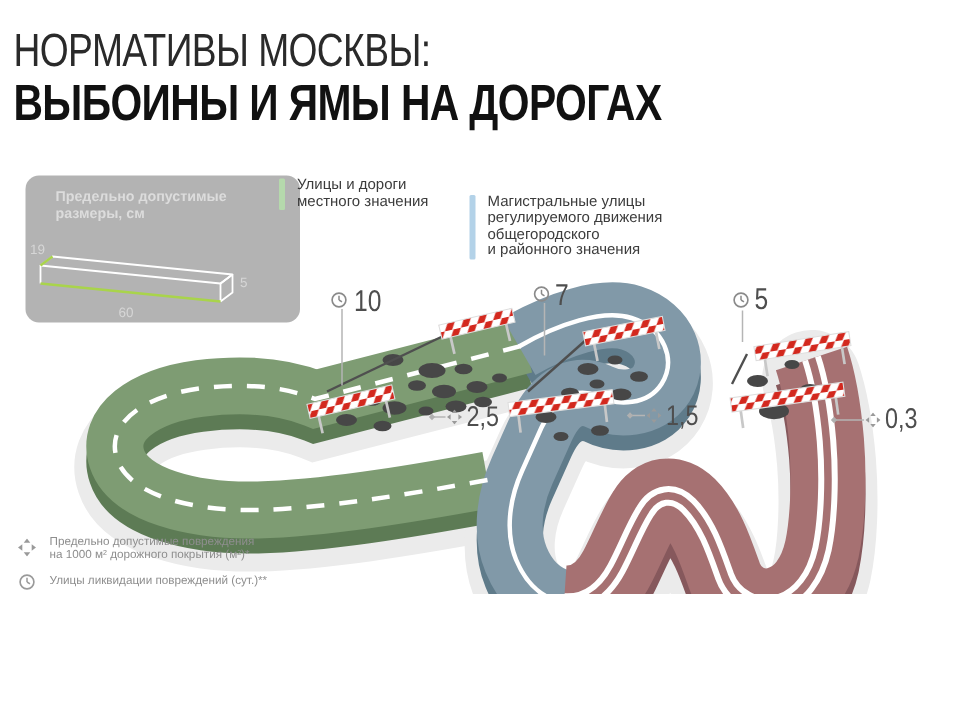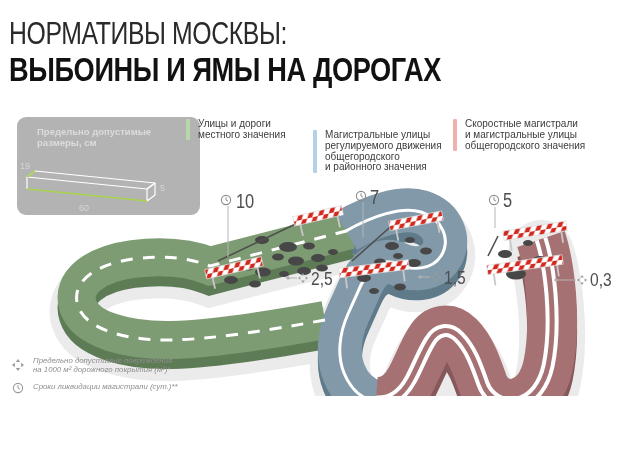--- a/index.html
+++ b/index.html
@@ -17,21 +17,21 @@
                  line-height:11px;white-space:pre-line;}
   .dim{position:absolute;color:#d6d6d6;font-size:9px;}
   
   .leg{display:flex;align-items:flex-start;}
   .leg-bar{width:4px;flex:0 0 4px;margin-right:8px;border-radius:1px;}
   .leg-label{font-size:10px;font-weight:400;color:#3c3c3c;line-height:10.8px;white-space:pre-line;}
   
   .num{color:#4e4e4e;font-size:20px;transform:scaleX(.82);transform-origin:left top;white-space:nowrap;}
   .num-s{font-size:19px;}
   
-  .met{display:flex;font-style:italic;}
+  .met{display:flex;}
   .met-label{margin-left:9px;font-size:7.8px;color:#8e8e8e;line-height:9.4px;white-space:pre-line;}
   
   .fn{font-size:6.8px;color:#bdbdbd;line-height:8.4px;white-space:pre-line;
       padding-left:8px;text-indent:-8px;}
   .src{font-size:7px;color:#ababab;}
   
   .ring{left:525px;top:420px;width:40px;height:40px;border-radius:50%;background:#dcdcdc;}
   .ring-c{position:absolute;left:4px;top:4px;width:32px;height:32px;border-radius:50%;
           background:conic-gradient(from 15deg,#d63a3f 0deg 55deg,#99ca3c 75deg 140deg,
           #2fb1c4 160deg 185deg,#2f6fbd 200deg 235deg,#b5339c 255deg 320deg,#d63a3f 340deg 360deg);}
@@ -188,26 +188,20 @@
     <div class="leg-label">Улицы и дороги
 местного значения</div>
   </div>
   <div class="abs leg" style="left:313px;top:130px">
     <div class="leg-bar" style="height: 43px; background-color: rgb(179, 210, 232);"></div>
     <div class="leg-label">Магистральные улицы
 регулируемого движения
 общегородского
 и районного значения</div>
   </div>
-  <div class="abs leg" style="left:453px;top:119px">
-    <div class="leg-bar" style="height: 32px; background-color: rgb(241, 176, 173);"></div>
-    <div class="leg-label">Скоростные магистрали
-и магистральные улицы
-общегородского значения</div>
-  </div>
 
   <svg class="abs" style="left:220px;top:194px" width="12" height="12" viewBox="0 0 12 12">
     <circle cx="6" cy="6" r="4.6" fill="none" stroke="#8a8a8a" stroke-width="1.1"></circle>
     <path d="M6 6 L6 3.2 M6 6 L8 7.2" stroke="#8a8a8a" stroke-width="1" fill="none"></path>
   </svg>
   <div class="abs num" style="left:236px;top:190px">10</div>
 
   <svg class="abs" style="left:355px;top:190px" width="12" height="12" viewBox="0 0 12 12">
     <circle cx="6" cy="6" r="4.6" fill="none" stroke="#8a8a8a" stroke-width="1.1"></circle>
     <path d="M6 6 L6 3.2 M6 6 L8 7.2" stroke="#8a8a8a" stroke-width="1" fill="none"></path>
@@ -260,21 +254,21 @@
         </g>
     </svg>
     <div class="met-label">Предельно допустимые повреждения
 на 1000 м² дорожного покрытия (м²)*</div>
   </div>
   <div class="abs met" style="left:12px;top:382px">
     <svg width="12" height="12" viewBox="0 0 12 12">
       <circle cx="6" cy="6" r="4.6" fill="none" stroke="#9a9a9a" stroke-width="1.1"></circle>
       <path d="M6 6 L6 3.2 M6 6 L8 7.2" stroke="#9a9a9a" stroke-width="1" fill="none"></path>
     </svg>
-    <div class="met-label">Сроки ликвидации магистрали (сут.)**</div>
+    <div class="met-label">Улицы ликвидации повреждений (сут.)**</div>
   </div>
 
   <div class="abs fn" style="left:10px;top:401px;width:330px">* Приведены значения повреждений для любого времени года кроме весеннего периода.
 В весенний период допустимы большие повреждения</div>
   <div class="abs fn" style="left:10px;top:420px;width:330px">** Сроки ликвидации повреждений указаны для строительного сезона, определяемого
 погодно-климатическими условиями</div>
   <div class="abs src" style="left:17px;top:443px">Источник: Государственный стандарт РФ ГОСТ Р 50597-93 «Автомобильные дороги и улицы»</div>
 
   <div class="abs ring">
     <div class="ring-c"></div>

